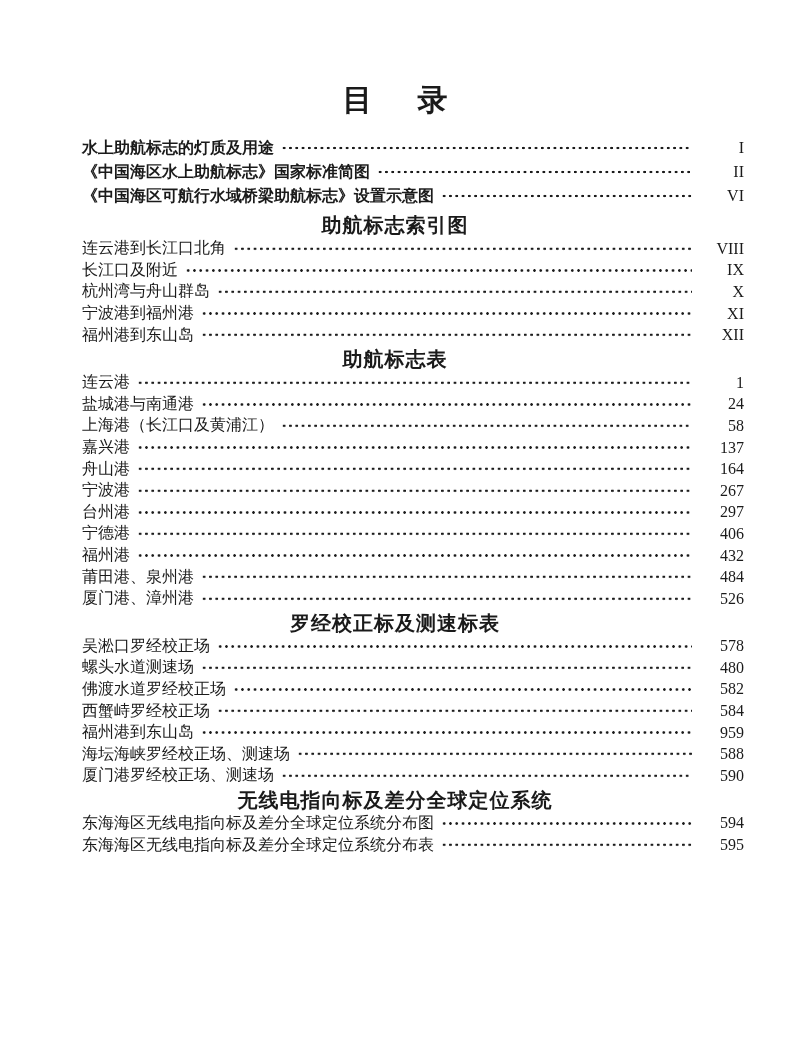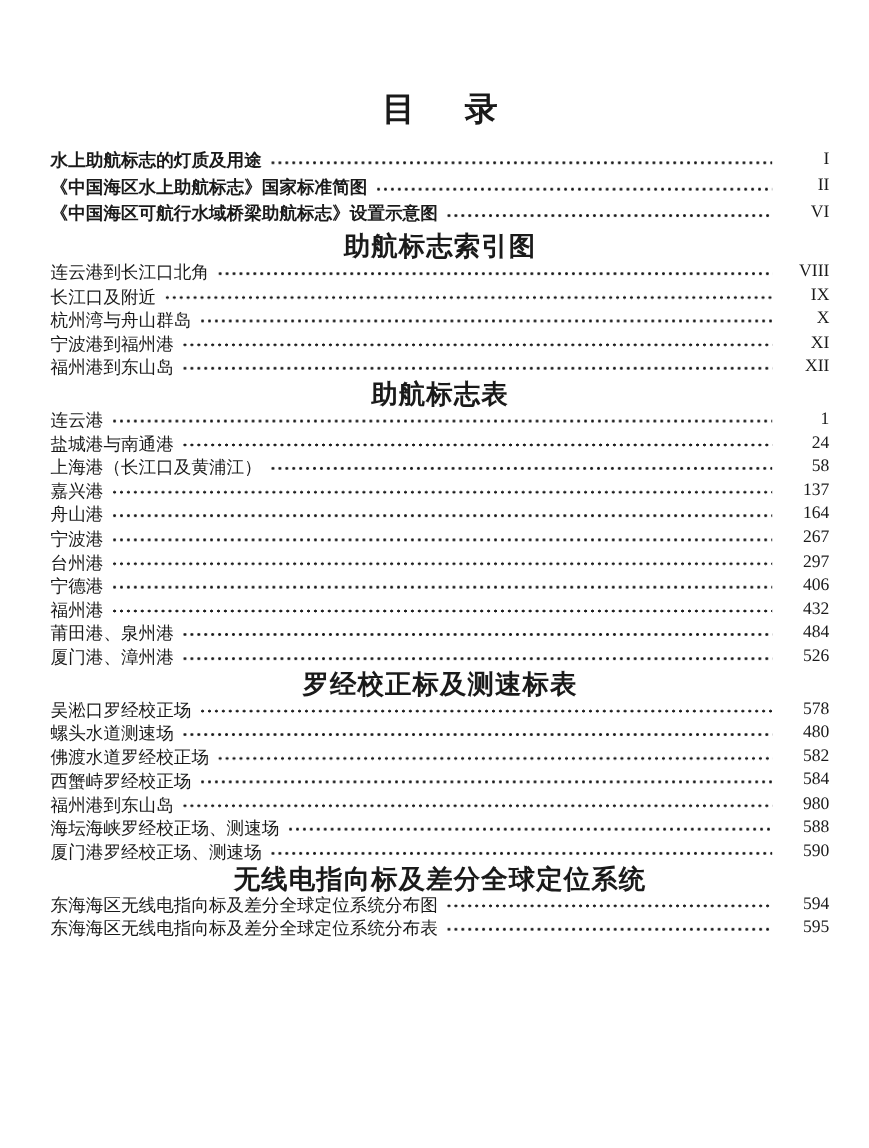--- a/index.html
+++ b/index.html
@@ -6,47 +6,49 @@
   body {
     width: 790px; height: 1044px;
     background: #ffffff;
     color: #1a1a1a;
     overflow: hidden;
     font-family: "Liberation Serif", serif;
   }
   .page {
     box-sizing: border-box;
     width: 790px; height: 1044px;
-    padding: 84px 36px 0 46px;
+    padding: 84px 46px 0 46px;
   }
   .doc-title {
     font-family: "Liberation Sans", sans-serif;
     font-weight: 700;
     font-size: 30px;
     line-height: 32px;
     letter-spacing: 0.25em;
     padding-left: 0.25em;
     text-align: center;
     margin: 0 0 20px 0;
     white-space: pre;
   }
   .section-heading {
     font-family: "Liberation Sans", sans-serif;
     font-weight: 700;
-    font-size: 24px;
+    font-size: 20px;
     height: 26px;
     line-height: 26px;
     text-align: center;
     letter-spacing: 1px;
   }
   .section-heading.mt { margin-top: 4px; }
   .row {
     display: flex;
+    align-items: center;
     height: 21.6px;
     font-size: 16px;
+    margin-left: 36px;
   }
   .row.front {
     height: 24px;
     font-family: "Liberation Sans", sans-serif;
     font-weight: 700;
   }
   .label { white-space: nowrap; }
   .leader {
     flex: 1;
     align-self: stretch;
@@ -188,21 +190,21 @@
     <span class="pnum">582</span>
   </div>
   <div class="row">
     <span class="label">西蟹峙罗经校正场</span>
     <span class="leader"></span>
     <span class="pnum">584</span>
   </div>
   <div class="row">
     <span class="label">福州港到东山岛</span>
     <span class="leader"></span>
-    <span class="pnum">980</span>
+    <span class="pnum">959</span>
   </div>
   <div class="row">
     <span class="label">海坛海峡罗经校正场、测速场</span>
     <span class="leader"></span>
     <span class="pnum">588</span>
   </div>
   <div class="row">
     <span class="label">厦门港罗经校正场、测速场</span>
     <span class="leader"></span>
     <span class="pnum">590</span>

